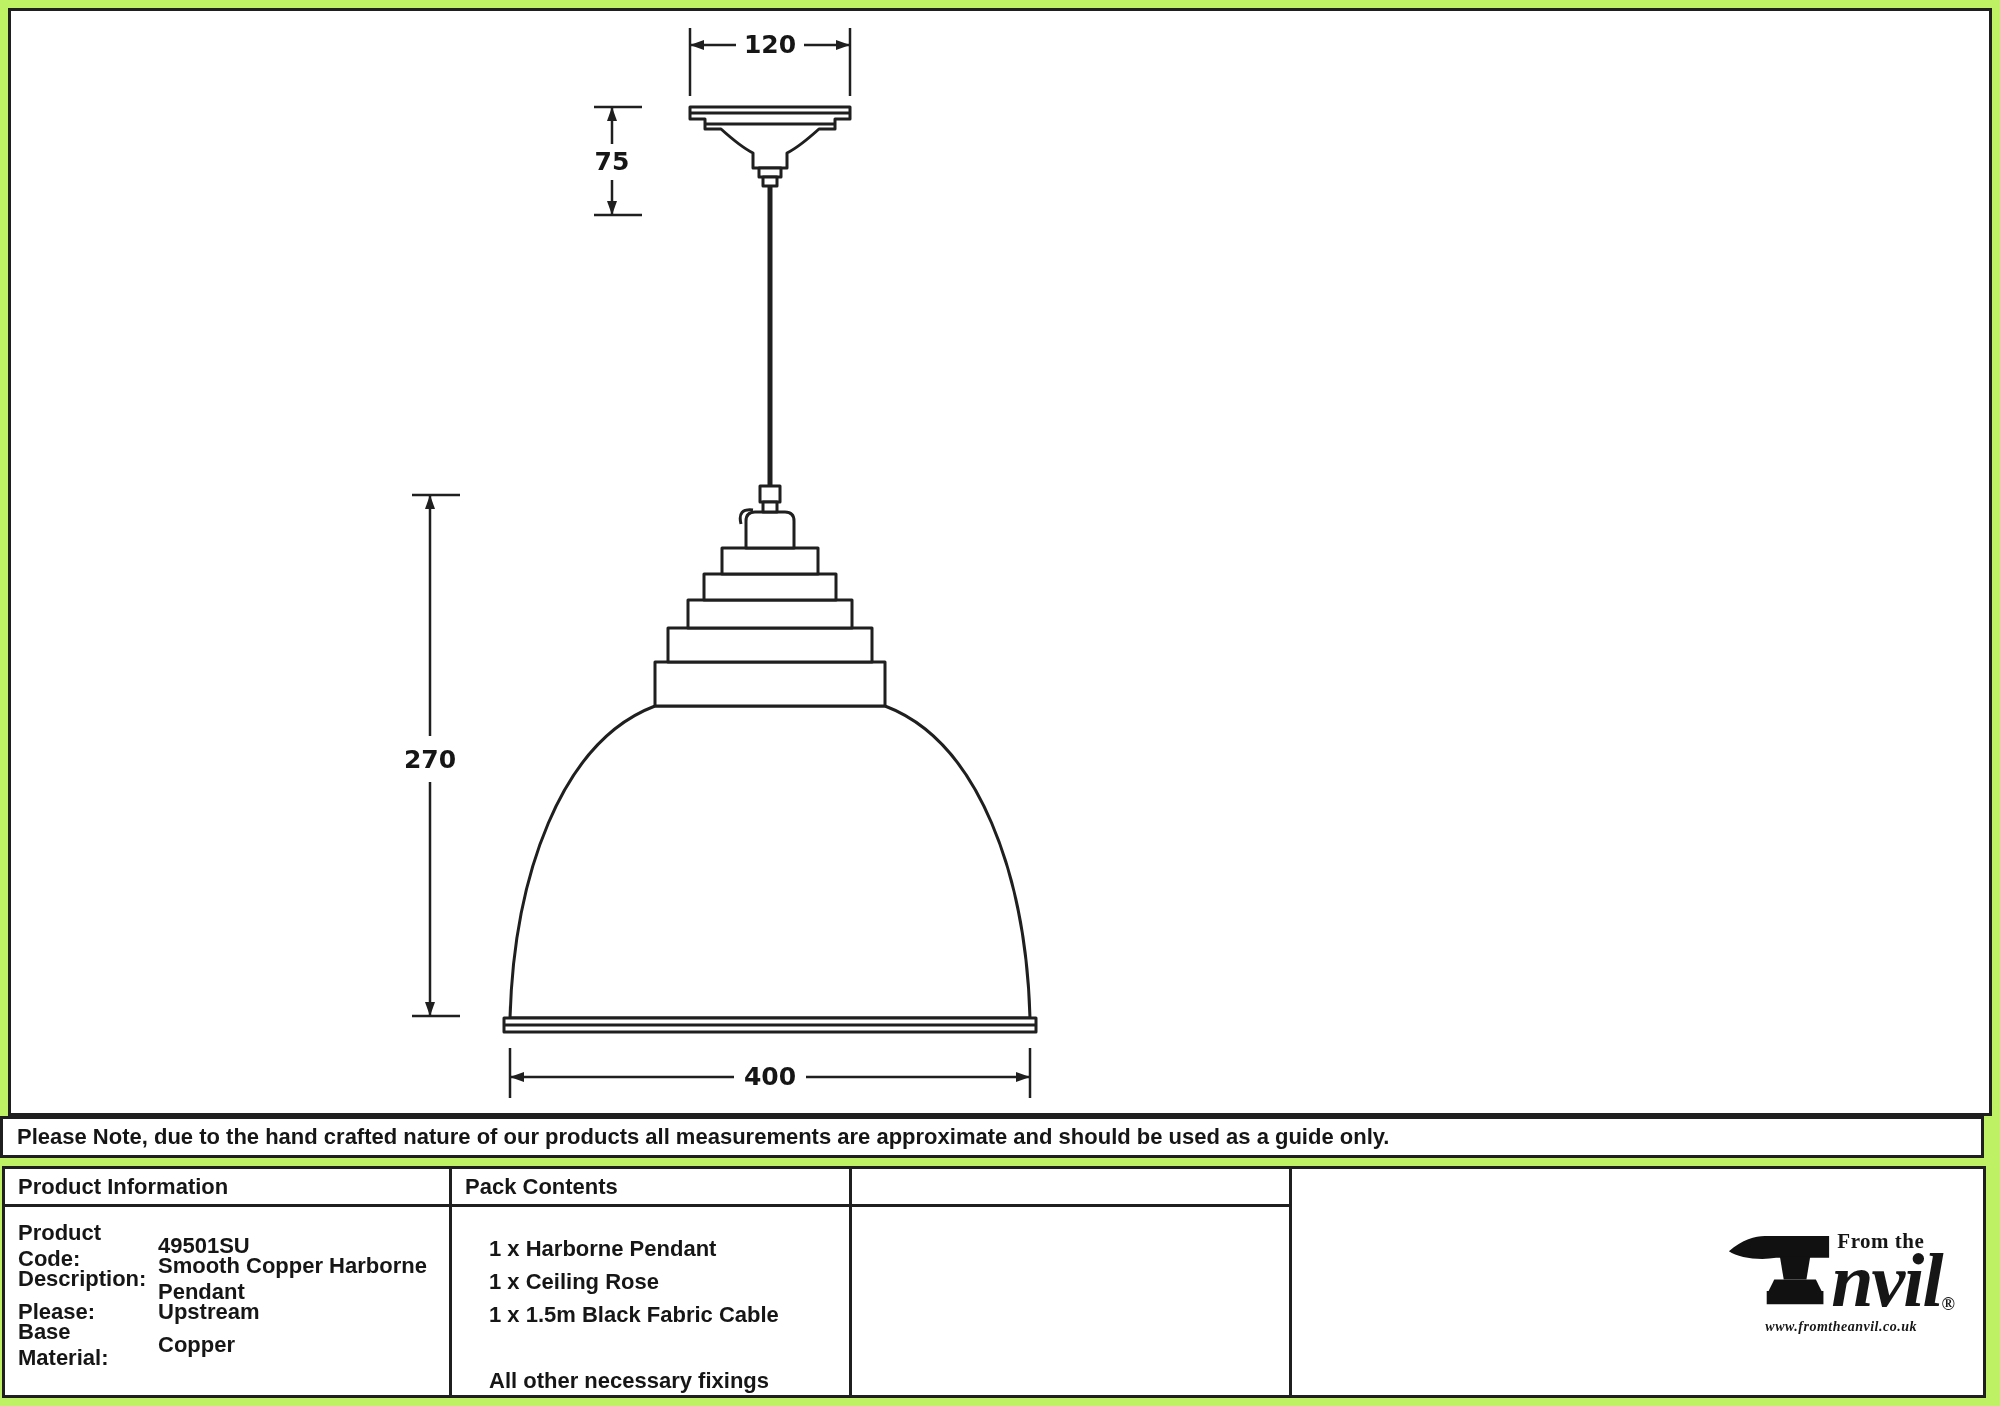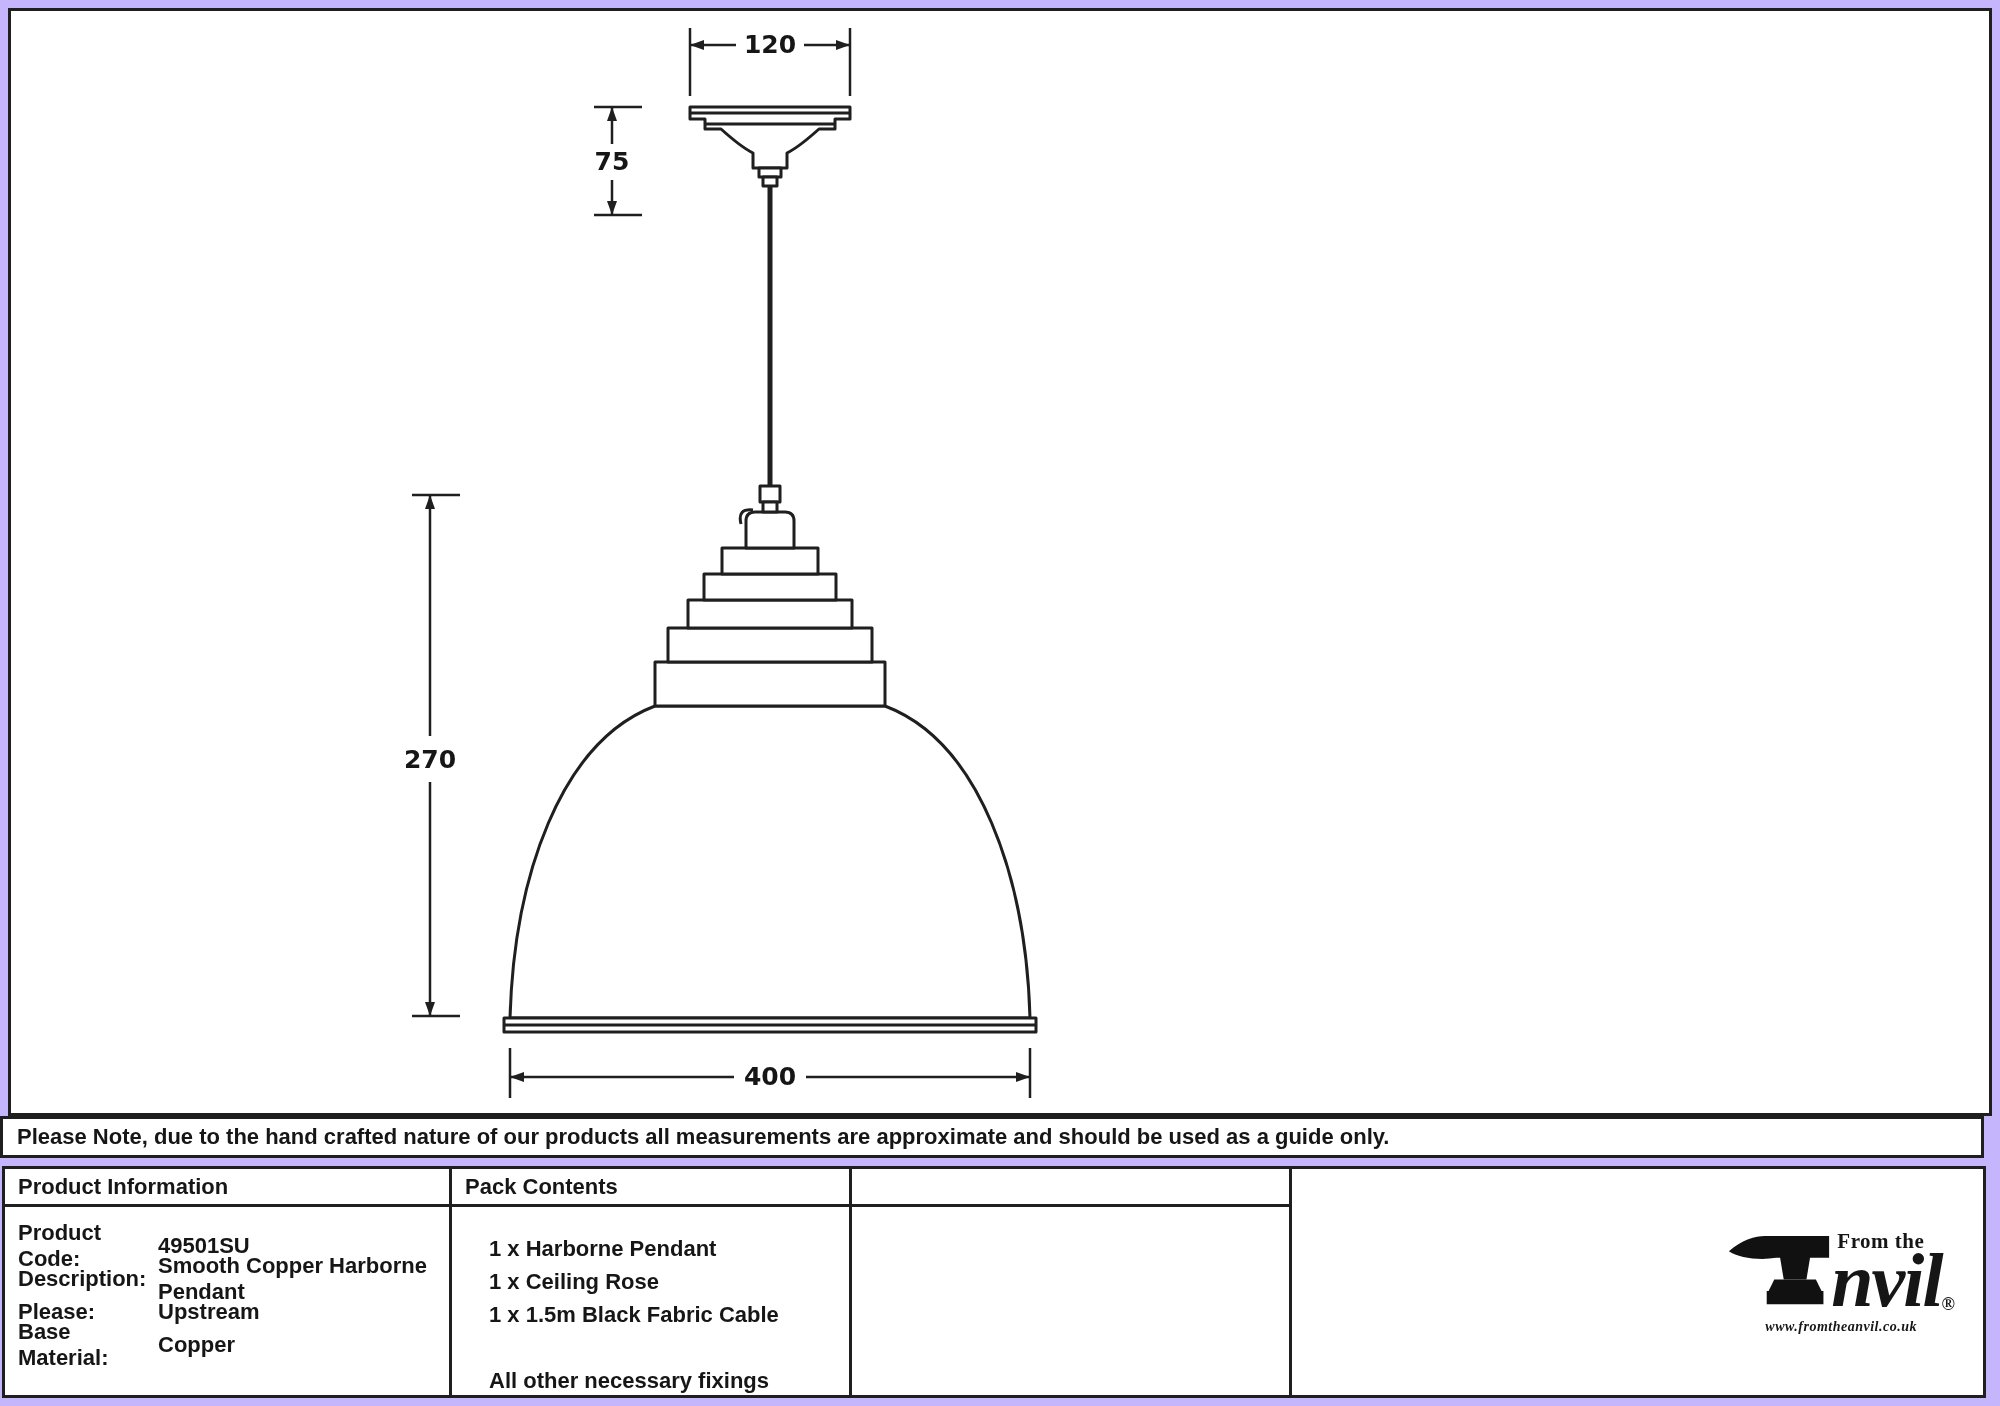--- a/index.html
+++ b/index.html
@@ -1,18 +1,18 @@
 <!DOCTYPE html>
 <html><head>
 <meta charset="utf-8">
 <style>
   * { margin:0; padding:0; box-sizing:border-box; }
   body { background:#e9e9e9; font-family:"Liberation Sans", sans-serif; }
   .sheet{
-    position:relative; width:2000px; height:1406px; background:#c4b5fd;
+    position:relative; width:2000px; height:1406px; background:#bef264;
     color:#161616; overflow:hidden;
   }
   .drawing-box{
     position:absolute; left:8px; top:8px; width:1984px; height:1108px;
     border:3px solid #1f1f1f; background:#fff;
   }
   .drawing-svg{
     position:absolute; left:0; top:0; width:2000px; height:1112px;
   }
   .note-box{

